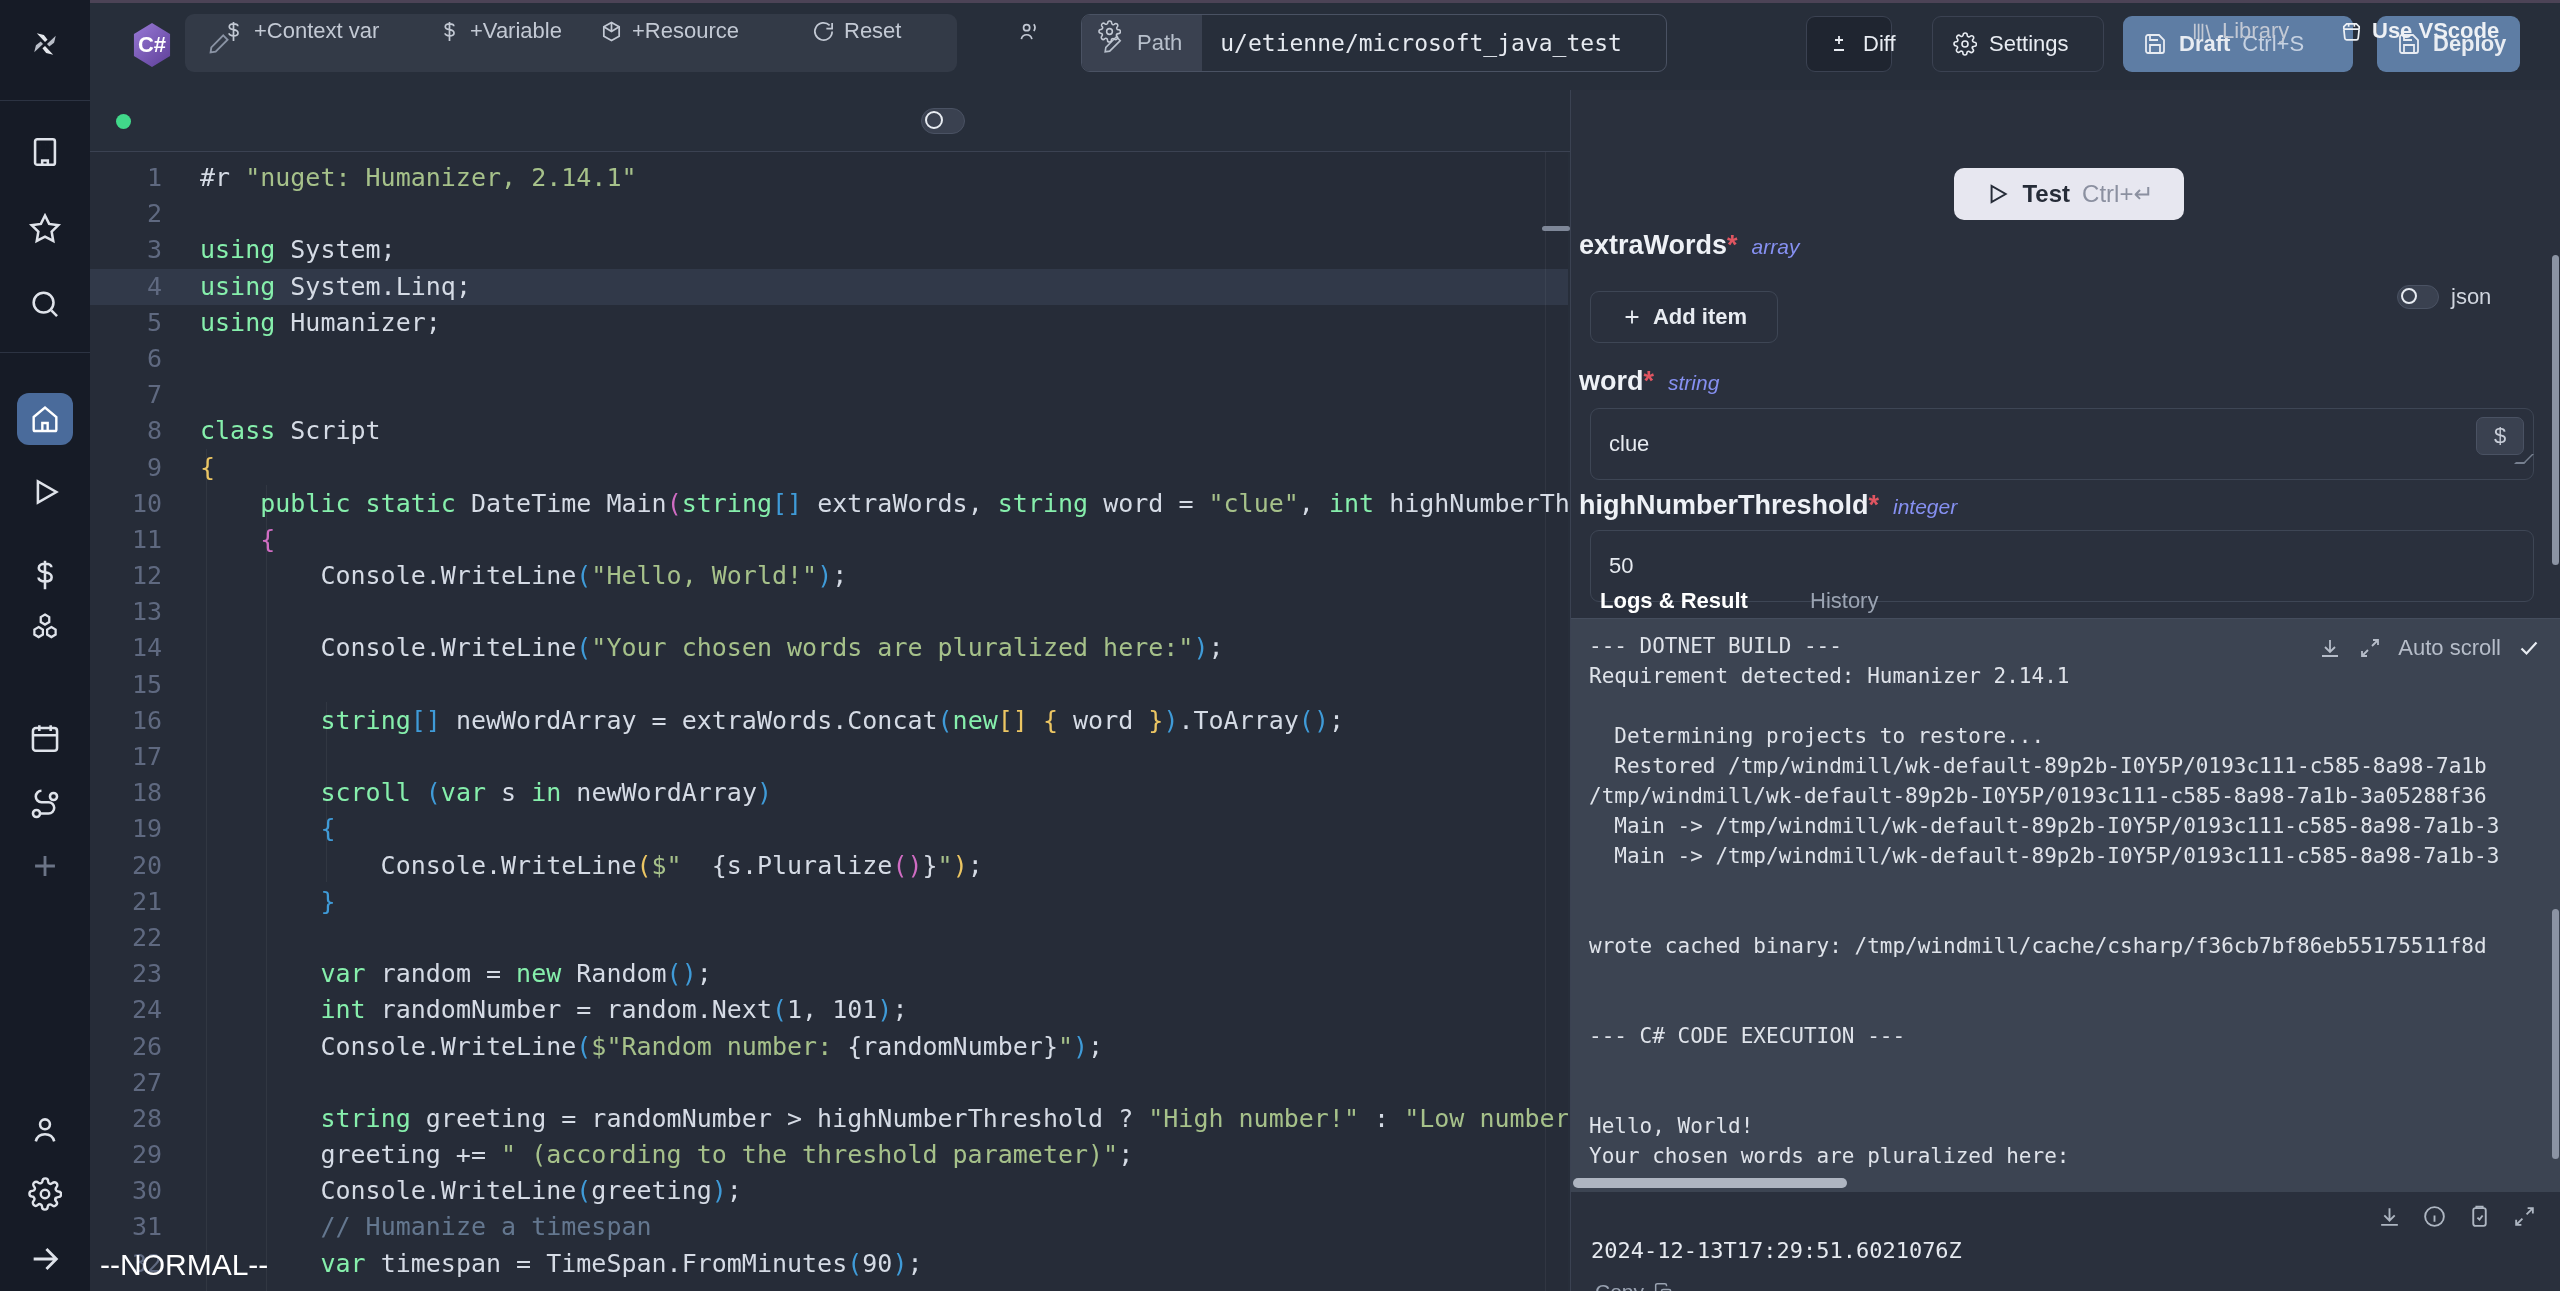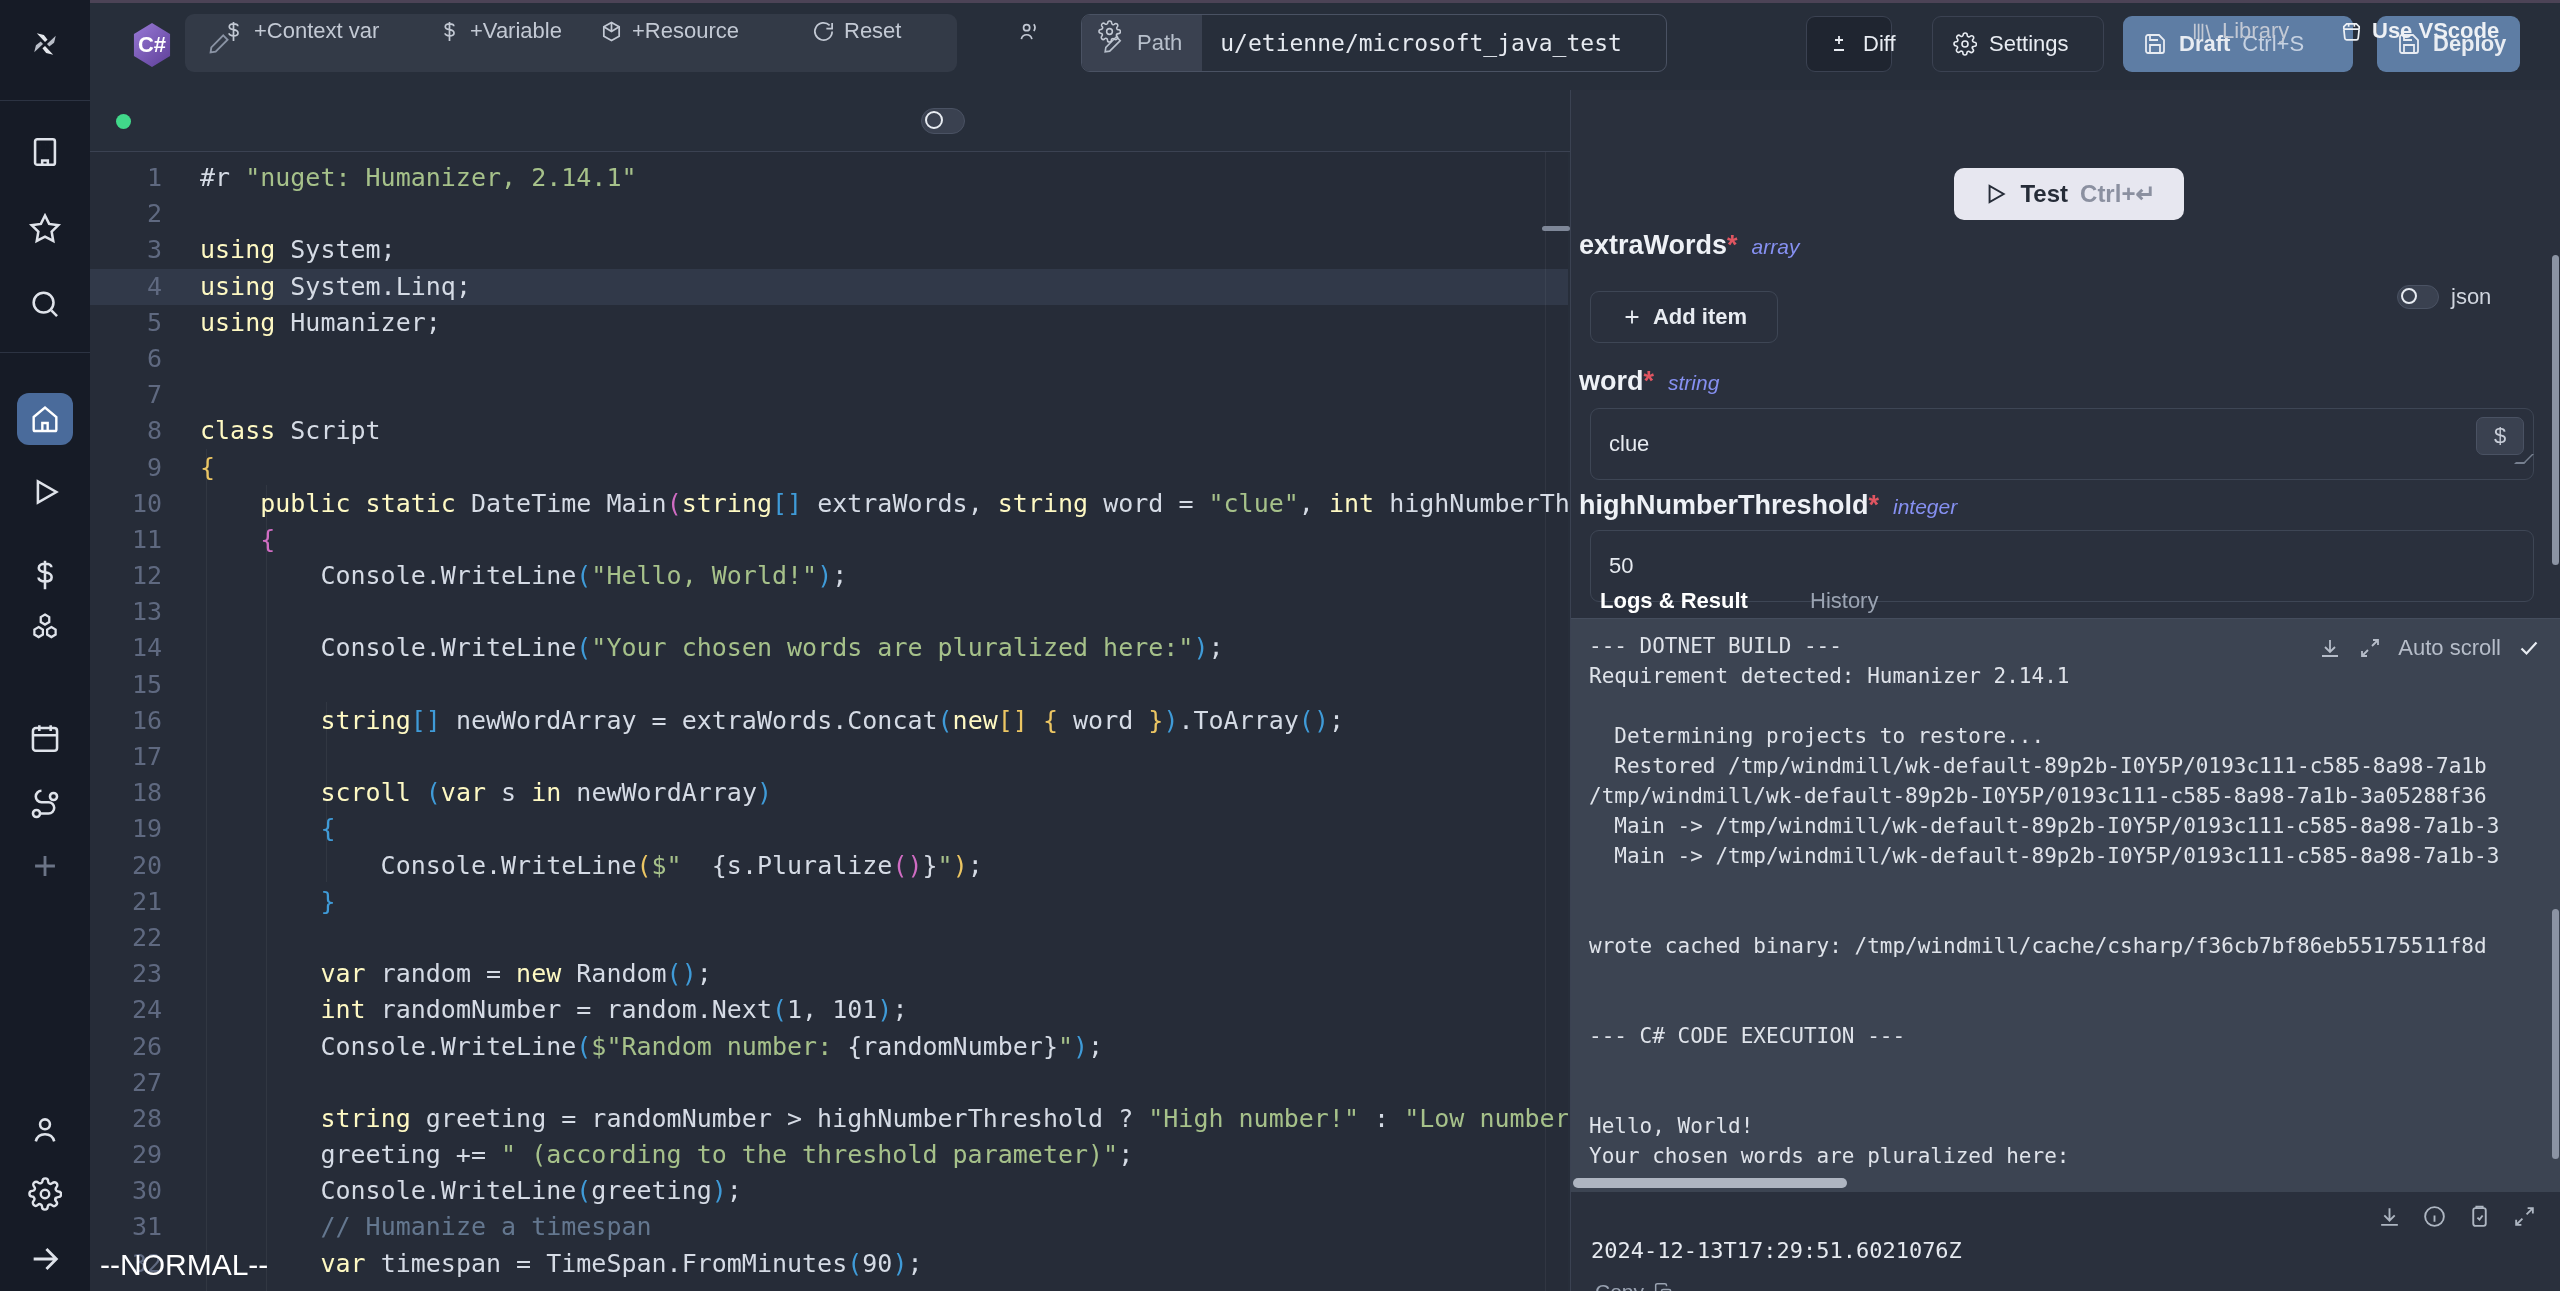--- a/index.html
+++ b/index.html
@@ -63,21 +63,21 @@
   
   #editor { left:90px; top:152px; width:1478px; height:1139px; background:#262c38;
       overflow:hidden; }
   #code-scroll { position:absolute; left:0; top:8px; width:1478px; }
   .code-row { display:flex; height:36.2px; line-height:36.2px; white-space:pre;
       font-family:"DejaVu Sans Mono", monospace; font-size:25px; }
   .code-row.hl { background:#313949; }
   .gutter-num { width:72px; flex:0 0 72px; text-align:right; color:#5f6980;
       user-select:none; }
   .code-text { padding-left:38px; }
-  .tok-kw { color:#fef9c3;text-align:right; }
+  .tok-kw { color:#86efac;text-align:right; }
   .tok-pl { color:#d5dbe5; }
   .tok-str { color:#a6c18a; }
   .tok-cmt { color:#64778f; }
   .tok-b1 { color:#ecc663; }
   .tok-b2 { color:#d06cc3; }
   .tok-b3 { color:#3f9bd8; }
   .indent-guide { position:absolute; width:1px; background:rgba(255,255,255,0.055); }
   #editor-right-rule { position:absolute; left:1455px; top:0; width:1px; height:1139px;
       background:rgba(255,255,255,0.05); }
   #vim-mode { position:absolute; left:10px; top:1096px; color:#ffffff; font-size:30px;
@@ -85,21 +85,21 @@
   #splitter-handle { left:1542px; top:226px; width:28px; height:5px; border-radius:3px;
       background:#7e8798; }
 
   
   #right-panel { left:1570px; top:90px; width:990px; height:1201px; background:#2a303d;
       border-left:1px solid #3b4252; }
   #test-btn { position:absolute; left:383px; top:78px; width:230px; height:52px;
       background:#e7e7f0; border-radius:10px; display:flex; align-items:center;
       justify-content:center; gap:12px; color:#262c38; font-size:24px; font-weight:700;
       cursor:pointer; }
-  #test-btn .shortcut { color:#8b90a0; font-weight:700; }
+  #test-btn .shortcut { color:#8b90a0; font-weight:400; }
   .arg-label { position:absolute; left:8px; font-size:27px; font-weight:700;
       color:#eef1f6;text-align:center; }
   .arg-required { color:#e05561; }
   .arg-type { font-size:21px; font-style:italic; font-weight:400; color:#8690f2;
       margin-left:14px; }
   #add-item-btn { position:absolute; left:19px; top:201px; width:188px; height:52px;
       border:1px solid #3e4655; border-radius:9px; display:flex; align-items:center;
       justify-content:center; gap:10px; color:#e8ecf2; font-size:22px; font-weight:600;
       cursor:pointer; }
   #json-toggle-row { position:absolute; left:826px; top:194px; display:flex;

